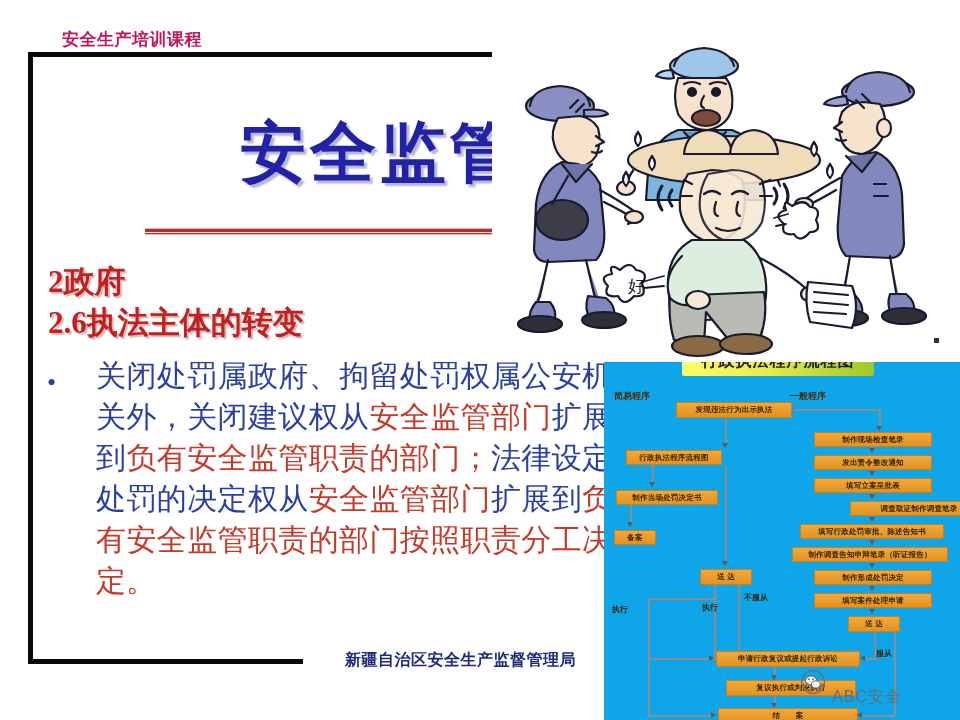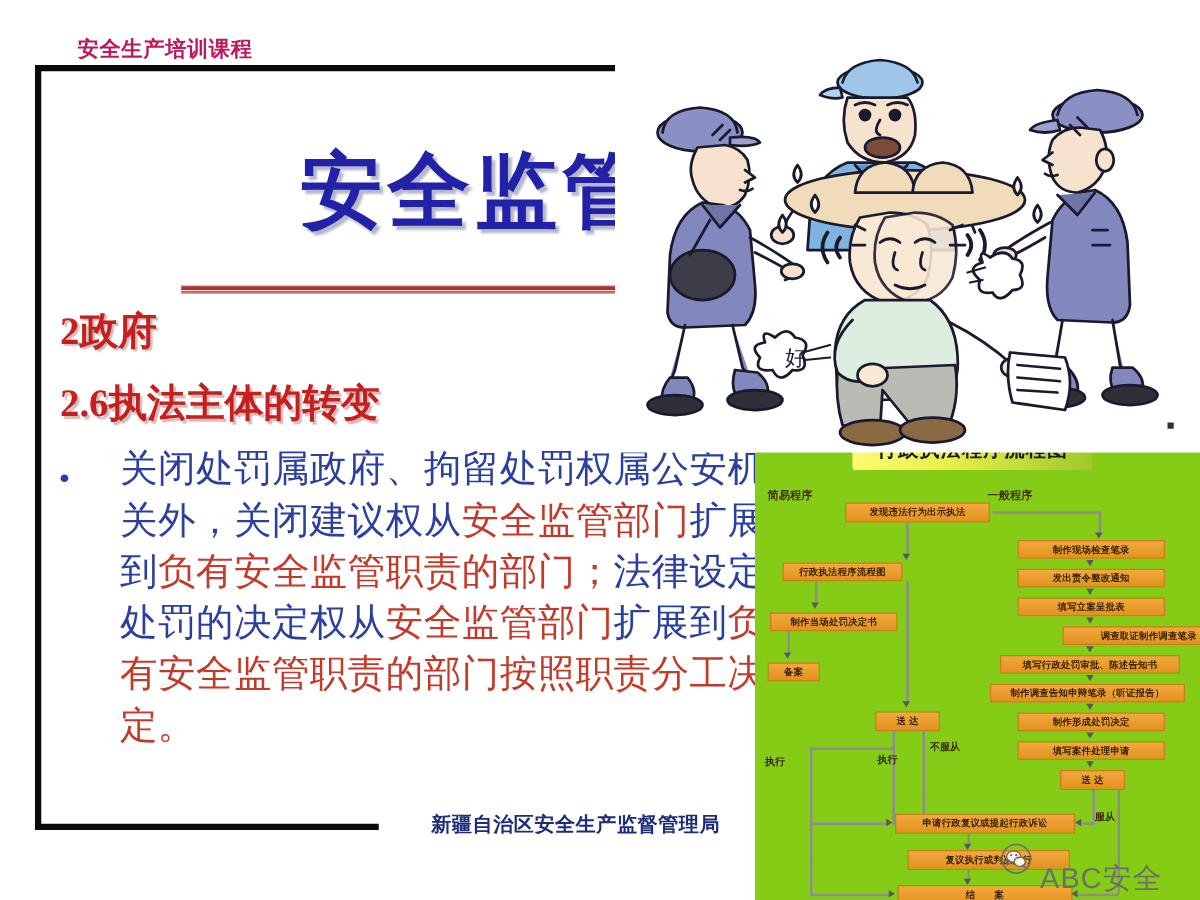--- a/index.html
+++ b/index.html
@@ -73,21 +73,21 @@
   .title-rule-inner {
     position: absolute;
     left: 0; top: 3px;
     width: 100%; height: 1px;
     background: #f2dede;
   }
 
   
   .h-gov {
     position: absolute;
-    left: 48px; top: 244px;
+    left: 48px; top: 261px;
     font-size: 31px; font-weight: bold;
     color: #c42020;
     text-shadow: 2px 2px 1px rgba(170,120,120,0.5);
     white-space: nowrap;
     text-align: right;
   }
   .h-sub {
     position: absolute;
     left: 48px; top: 302px;
     font-size: 31px; font-weight: bold;
@@ -147,21 +147,21 @@
     overflow: hidden;
     z-index: 4;
   }
   .cartoon svg { display: block; }
 
   
   .flow {
     position: absolute;
     left: 604px; top: 340px;
     width: 356px; height: 380px;
-    background: #84cc16;
+    background: #0ea5e9;
     overflow: hidden;
     z-index: 2;
   }
   .flow-banner {
     position: absolute;
     left: 78px; top: 6px;
     width: 192px; height: 30px;
     background: linear-gradient(90deg,#fdfb70 0%, #e8ef4d 40%, #9fc82a 100%);
     border-radius: 2px;
   }
@@ -243,21 +243,21 @@
     gap: 6px;
     z-index: 6;
     opacity: 0.92;
   }
   .wm-icon {
     width: 26px; height: 26px;
     flex: 0 0 auto;
   }
   .wm-text {
     font-family: "Liberation Sans", "DejaVu Sans", sans-serif;
-    font-size: 23px;
+    font-size: 16px;
     color: #6a6a6a;
     letter-spacing: 1px;
     white-space: nowrap;
     margin-top: 32px;
   }
 
   .tiny-mark {
     position: absolute;
     left: 934px; top: 338px;
     width: 5px; height: 5px;

